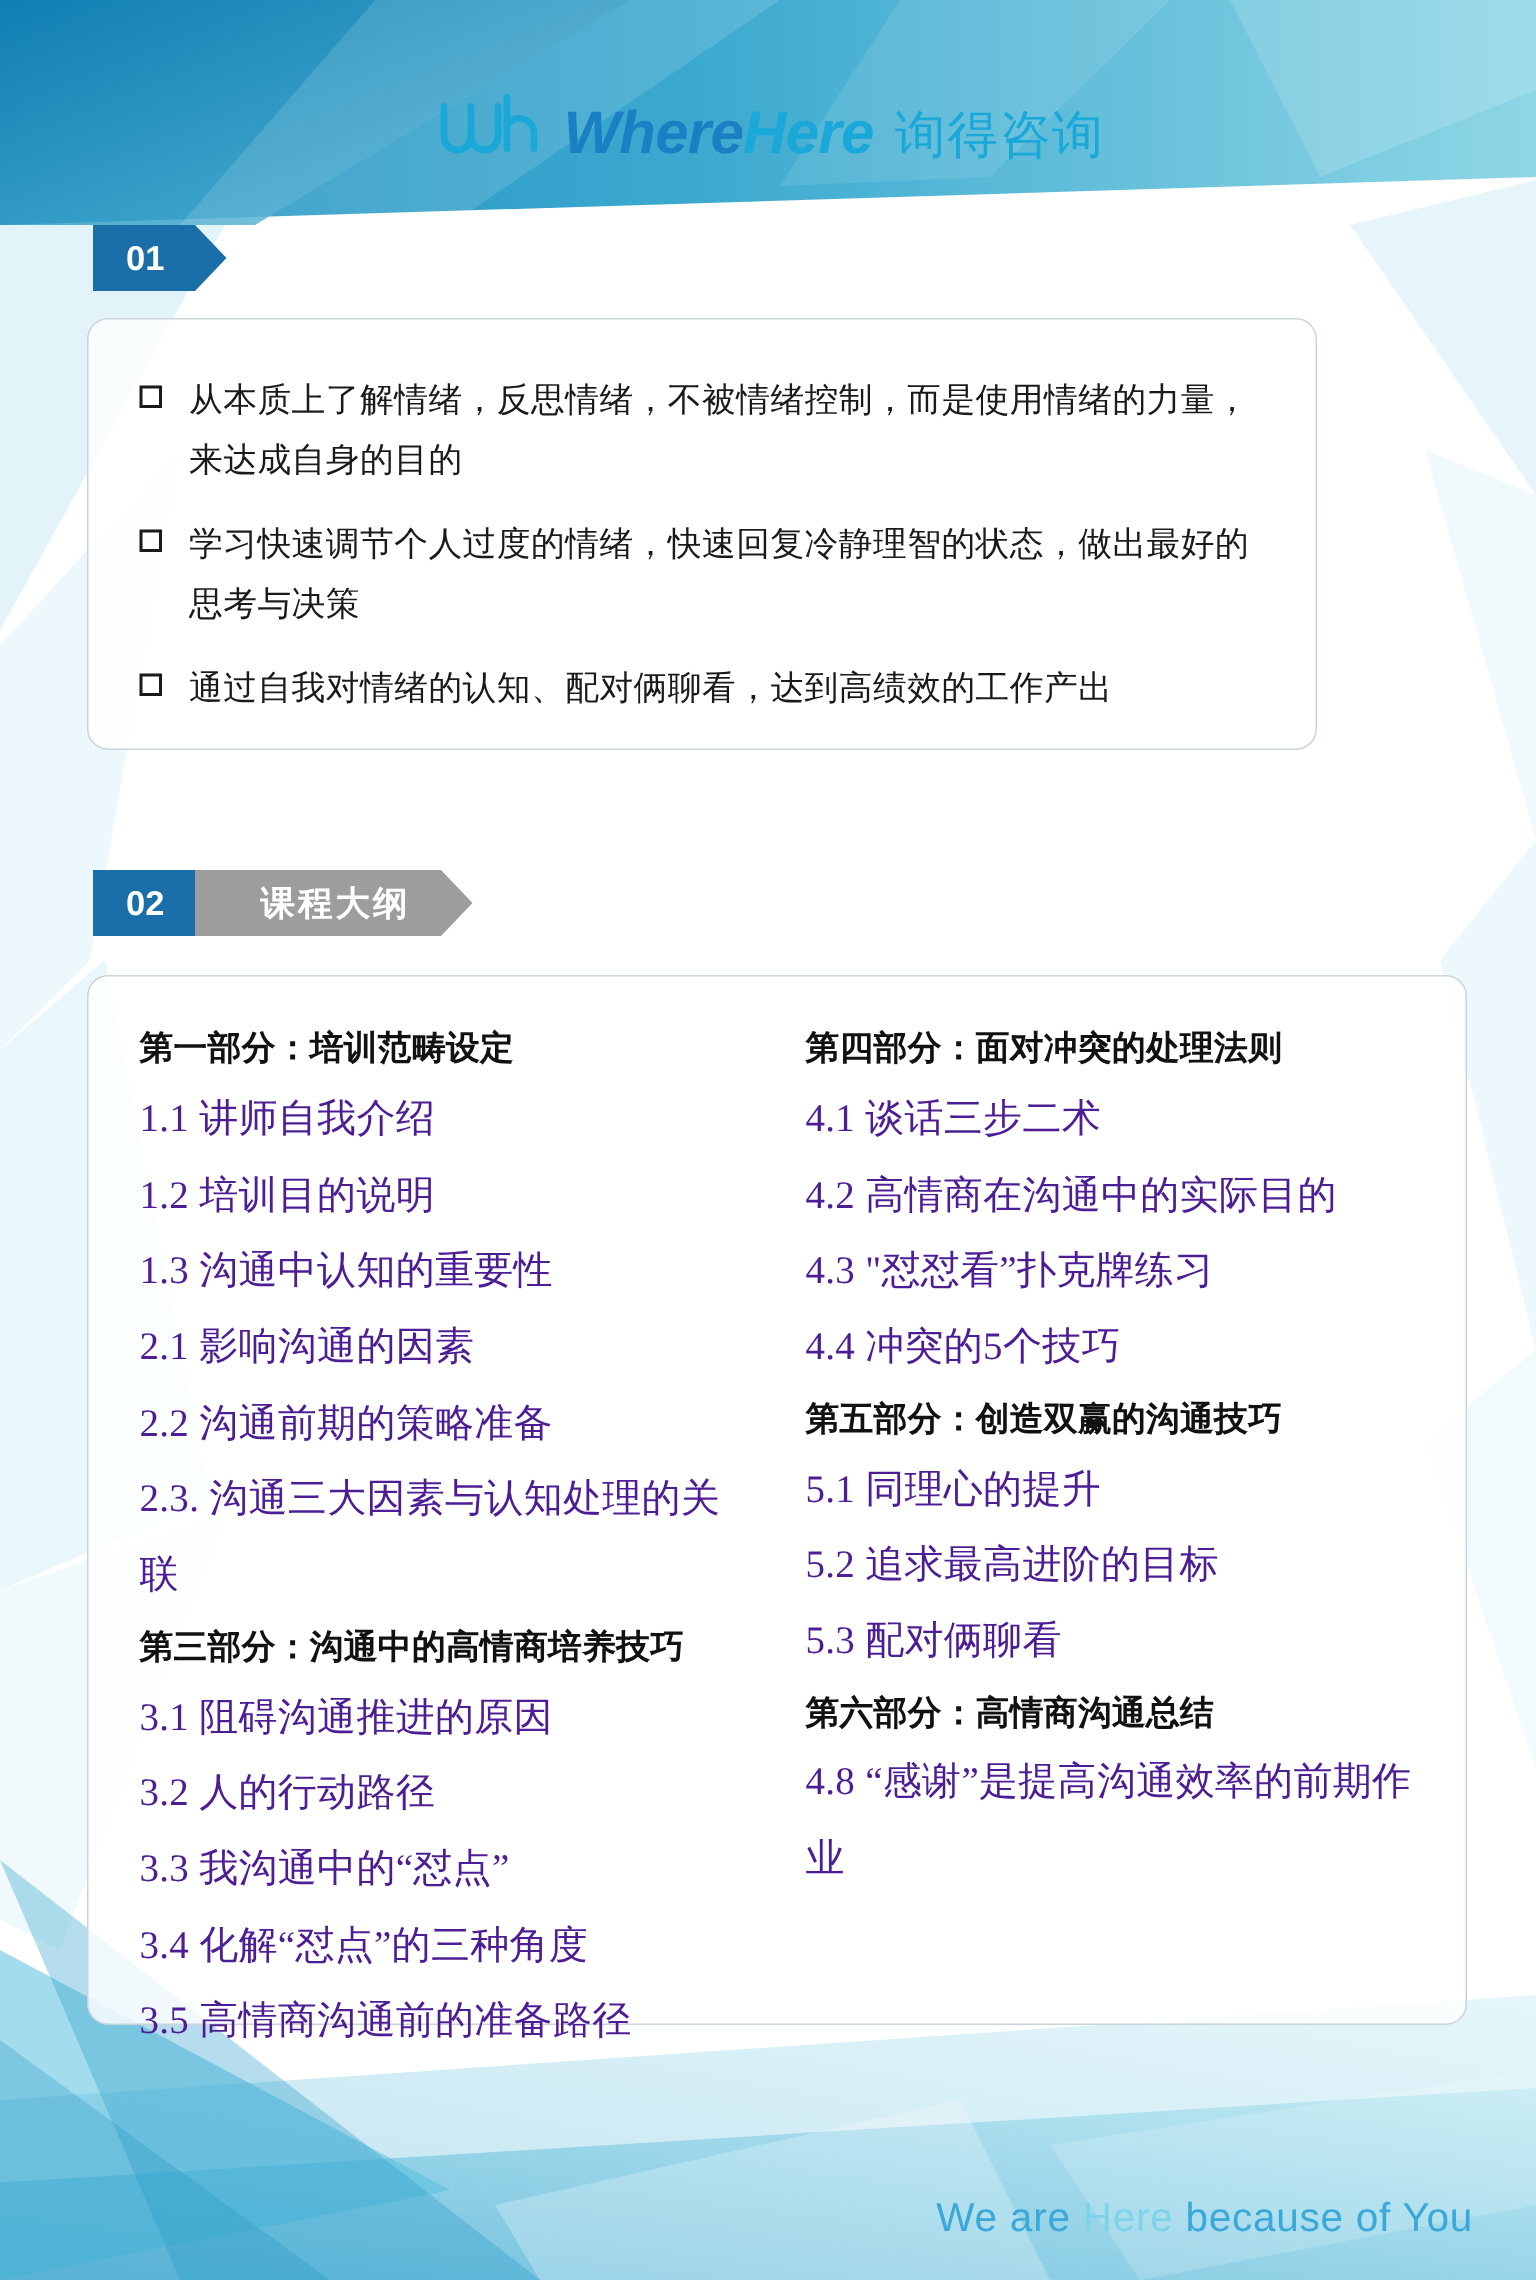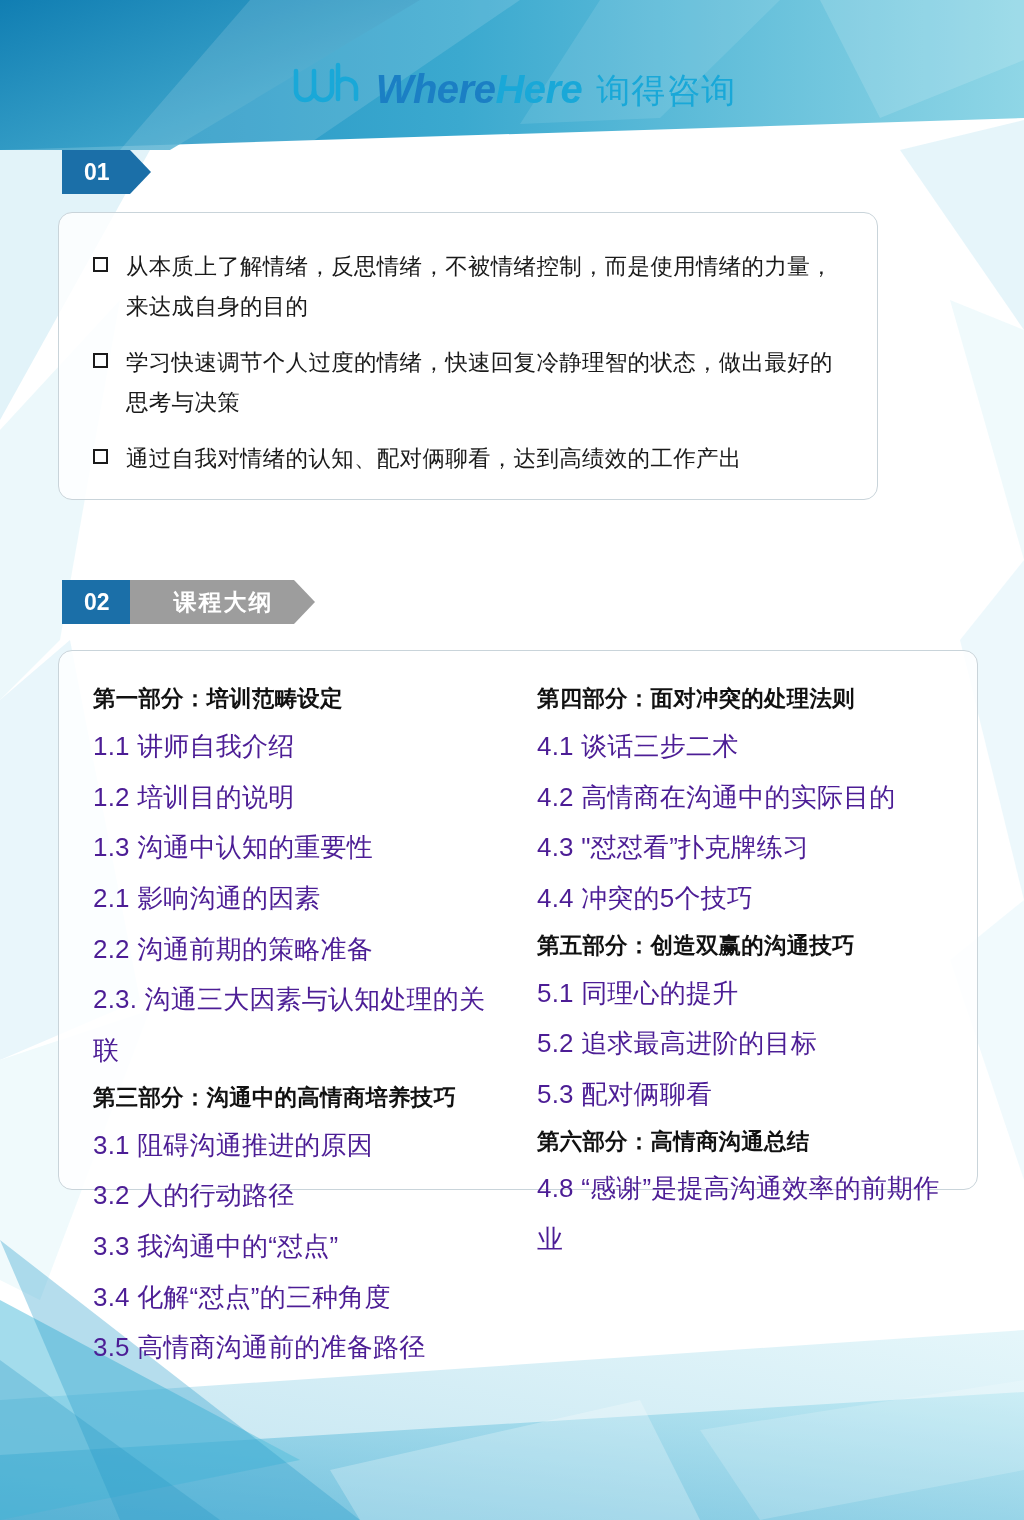--- a/index.html
+++ b/index.html
@@ -260,21 +260,21 @@
         <div class="obj-text">通过自我对情绪的认知、配对俩聊看，达到高绩效的工作产出</div>
       </div>
     </div>
   </div>
 
   <div class="section-tag" style="top:580px; left:62px;">
     <div class="tag-num">02</div>
     <div class="tag-title">课程大纲</div>
   </div>
 
-  <div class="card" style="top:650px; left:58px; width:920px; height:540px;">
+  <div class="card" style="top:650px; left:58px; width:920px; height:700px;font-family:Liberation Serif, serif;">
     <div class="outline">
       <div class="col" id="col-left">
           <div class="o-head">第一部分：培训范畴设定</div>
           <div class="o-item">1.1 讲师自我介绍</div>
           <div class="o-item">1.2 培训目的说明</div>
           <div class="o-item">1.3 沟通中认知的重要性</div>
           <div class="o-item">2.1 影响沟通的因素</div>
           <div class="o-item">2.2 沟通前期的策略准备</div>
           <div class="o-item">2.3. 沟通三大因素与认知处理的关联</div>
           <div class="o-head">第三部分：沟通中的高情商培养技巧</div>
@@ -293,14 +293,17 @@
           <div class="o-head">第五部分：创造双赢的沟通技巧</div>
           <div class="o-item">5.1 同理心的提升</div>
           <div class="o-item">5.2 追求最高进阶的目标</div>
           <div class="o-item">5.3 配对俩聊看</div>
           <div class="o-head">第六部分：高情商沟通总结</div>
           <div class="o-item">4.8 “感谢”是提高沟通效率的前期作业</div>
         </div>
     </div>
   </div>
 
+  <div class="footer">
+    <span>We are </span><span class="hl">Here</span><span> because of You</span>
+  </div>
 
 </div>
 
 </body></html>

